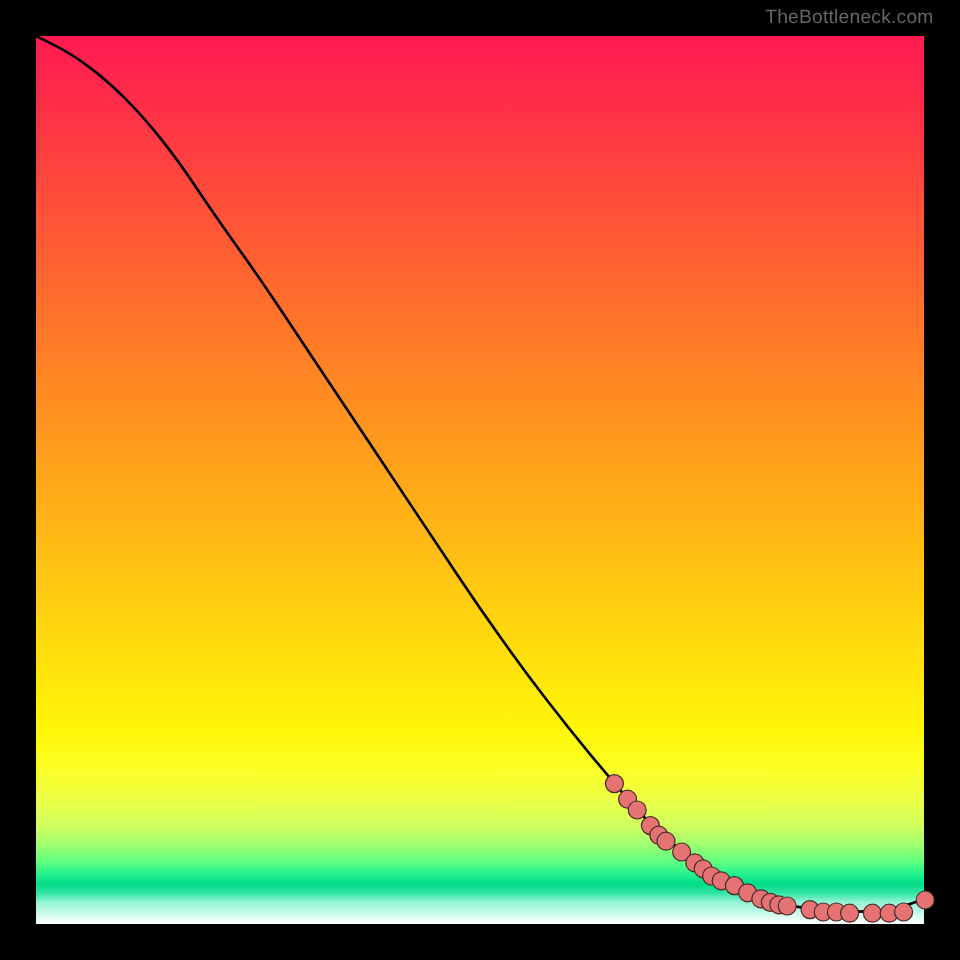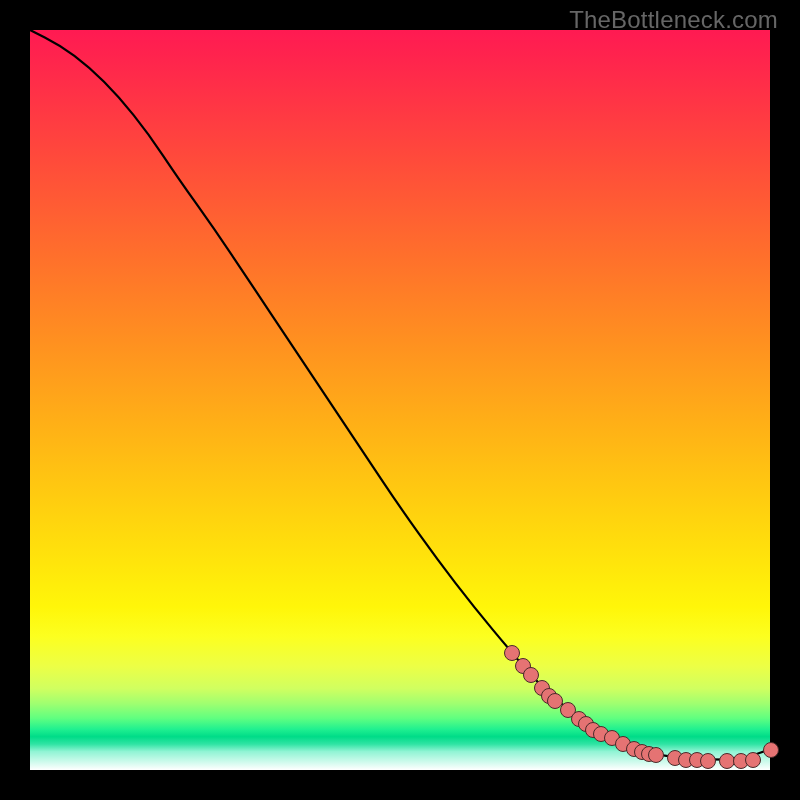--- a/index.html
+++ b/index.html
@@ -16,21 +16,21 @@
     top: 0;
     width: 800px;
     height: 800px;
     background: #000000;
   }
   .watermark {
     position: absolute;
     top: 6px;
     right: 22px;
     font-family: Arial, Helvetica, sans-serif;
-    font-size: 24px;
+    font-size: 16px;
     font-weight: 500;
     color: #666666;
     letter-spacing: 0.2px;
     z-index: 20;
   }
   .plot-outer {
     position: absolute;
     left: 30px;
     top: 30px;
     width: 740px;

